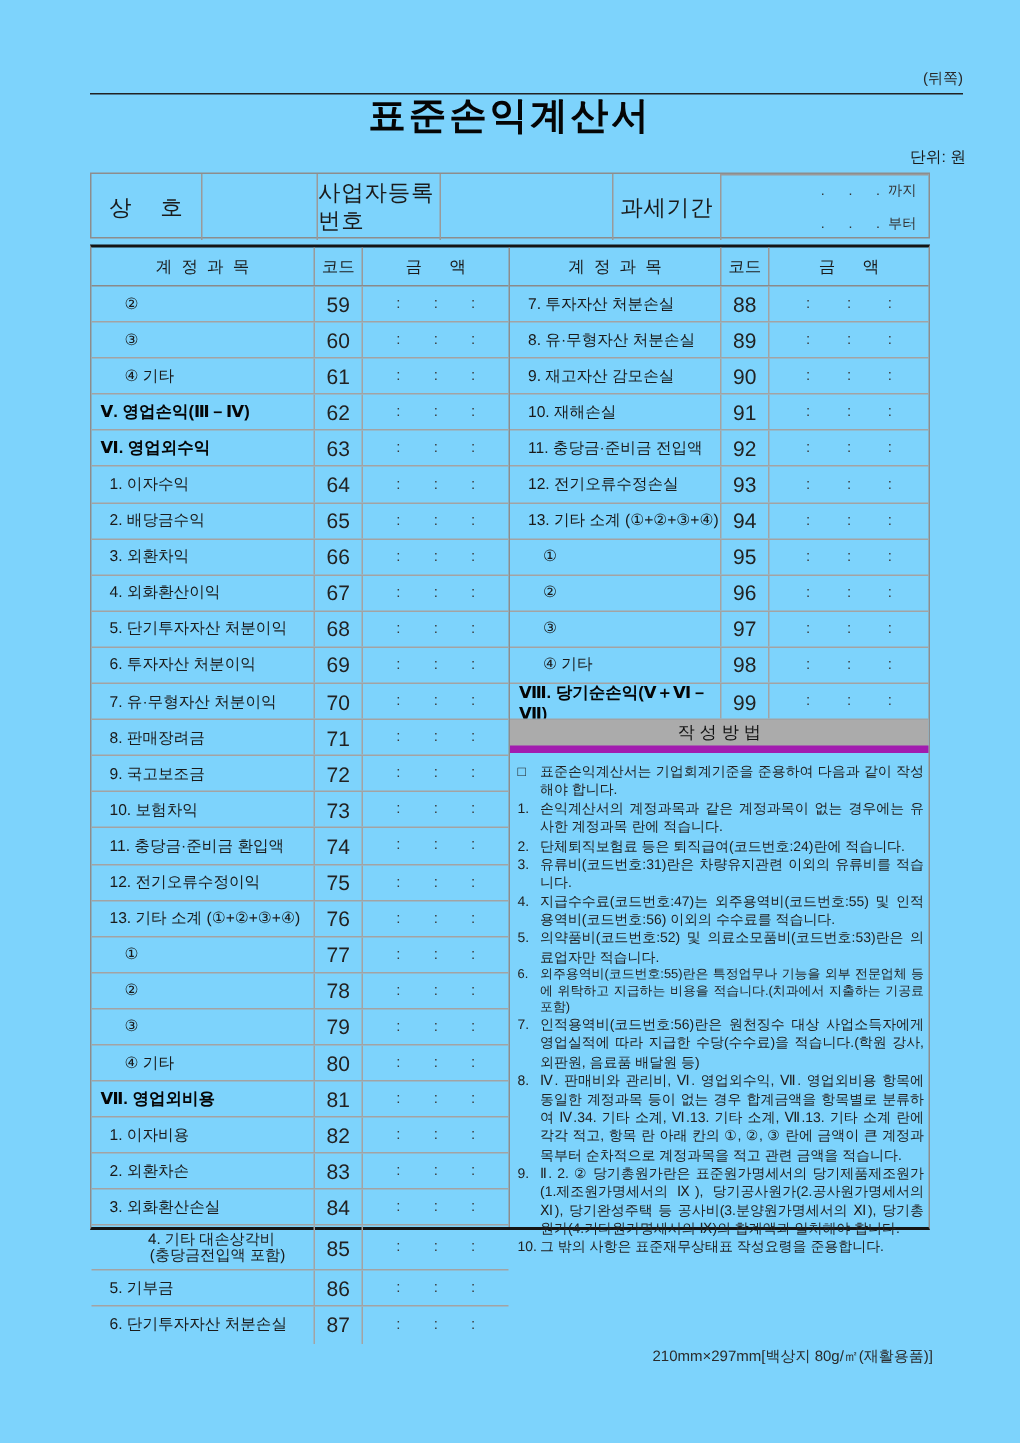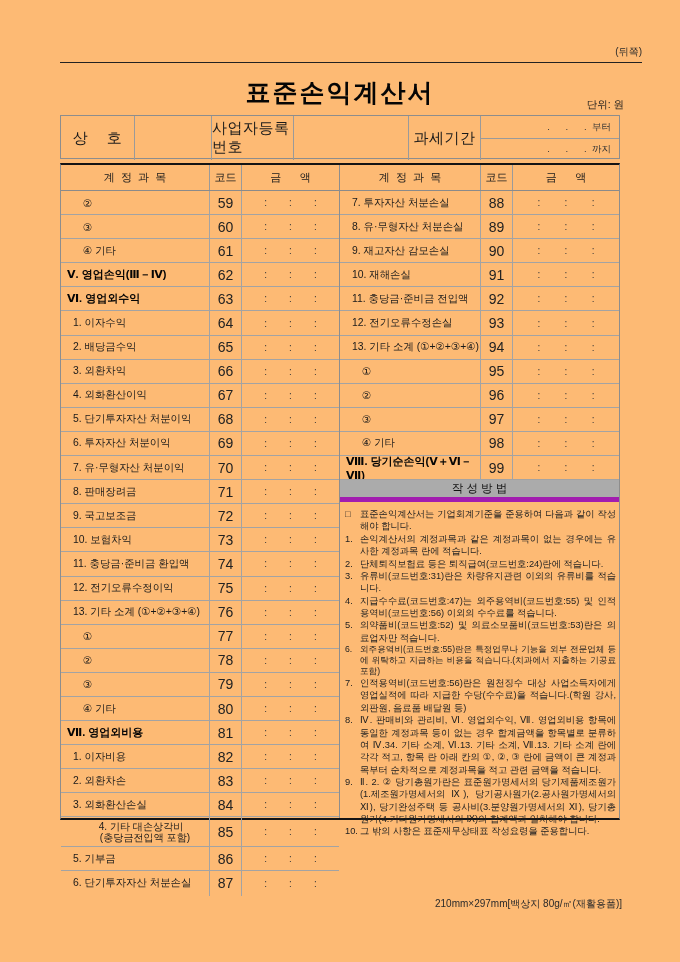--- a/index.html
+++ b/index.html
@@ -1,24 +1,24 @@
 <!DOCTYPE html>
 <html><head>
 <meta charset="utf-8">
 <style>
   * { margin:0; padding:0; box-sizing:border-box; }
   html,body { background:#ffffff; }
   body { width:680px; height:962px; font-family:"Liberation Sans","DejaVu Sans",sans-serif; color:#1a1a1a; }
-  .page { position:relative; width:680px; height:962px; background:#fdba74; overflow:hidden;padding-left:36px; }
+  .page { position:relative; width:680px; height:962px; background:#7dd3fc; overflow:hidden;padding-left:36px; }
   .pre { white-space:pre; }
 
   .side-note { position:absolute; top:45px; right:38px; font-size:10px; color:#2a2a2a; }
   .topline { position:absolute; top:62px; left:60px; right:38px; border-top:1.6px solid #222; }
-  .title { position:absolute; top:76px; left:0; right:0; text-align:center; font-size:25px; font-weight:bold; letter-spacing:2px; color:#050505; }
-  .unit { position:absolute; top:98px; right:56px; font-size:10.5px; }
+  .title { position:absolute; top:60px; left:0; right:0; text-align:center; font-size:25px; font-weight:bold; letter-spacing:2px; color:#050505; }
+  .unit { position:absolute; top:98px; right:36px; font-size:10.5px; }
 
   
   .info-table { position:absolute; top:115px; left:60px; width:560px; height:44px;
     display:grid; grid-template-columns:73px 77px 82px 115px 72px 1fr; grid-template-rows:22px 22px;
     border:1px solid #8d8d8d; }
   .ic { border-left:1px solid #9a9a9a; display:flex; align-items:center; justify-content:center; font-size:15px; }
   .ic:first-child { border-left:none; }
   .ic.span2 { grid-row:1 / 3; }
   .ic.lab { letter-spacing:0.5px; }
   .ic.date { justify-content:flex-end; padding-right:8px; font-size:9.5px; color:#333; }
@@ -77,22 +77,22 @@
   <div class="topline"></div>
   <div class="title">표준손익계산서</div>
   <div class="unit">단위: 원</div>
 
   <div class="info-table">
     <div class="ic lab span2 pre">상    호</div>
     <div class="ic span2"></div>
     <div class="ic lab span2">사업자등록번호</div>
     <div class="ic span2"></div>
     <div class="ic lab span2">과세기간</div>
+    <div class="ic date to-cell pre">.      .      .  까지</div>
     <div class="ic date pre">.      .      .  부터</div>
-    <div class="ic date to-cell pre">.      .      .  까지</div>
   </div>
 
   <div class="main-table">
     <div class="half left">
       <div class="thead">
         <div class="hc h-acc pre">계  정  과  목</div>
         <div class="hc h-code">코드</div>
         <div class="hc h-amt pre">금      액</div>
       </div>
       <div class="rows" id="left-rows">

